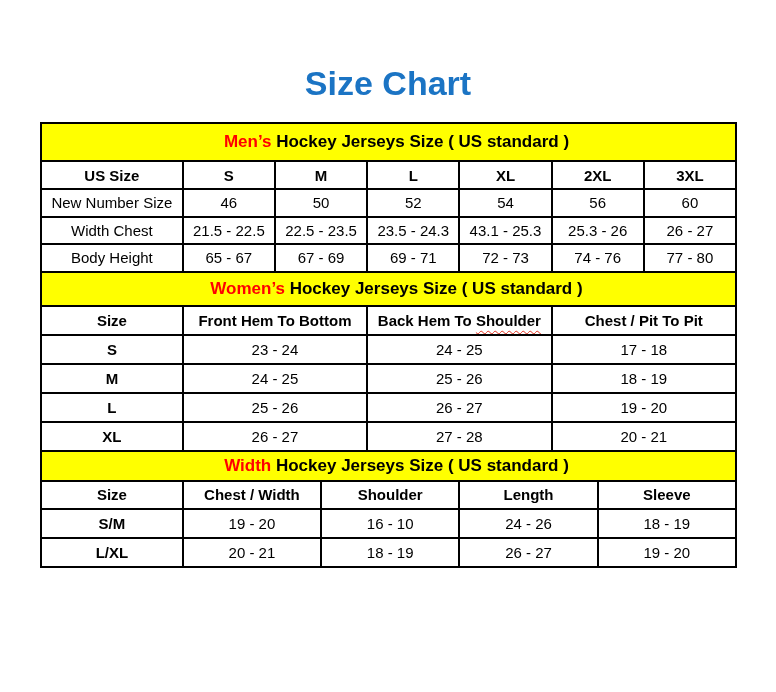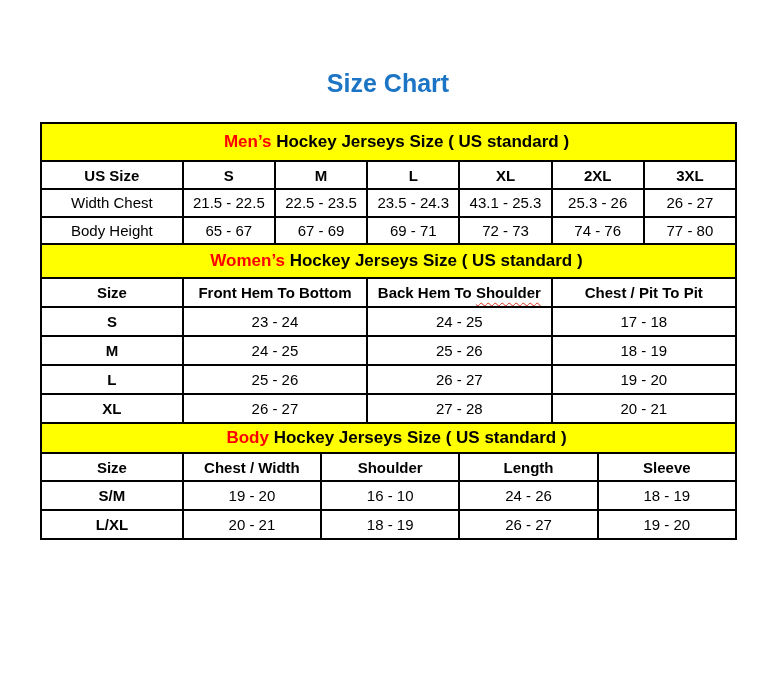--- a/index.html
+++ b/index.html
@@ -8,21 +8,21 @@
     width: 776px; height: 692px;
     background: #ffffff;
     color: #000000;
     font-family: "Liberation Sans", "DejaVu Sans", sans-serif;
     overflow: hidden;
   }
   .page-title {
     margin: 0;
     padding-top: 64px;
     text-align: center;
-    font-size: 25px;
+    font-size: 34px;
     line-height: 38px;
     font-weight: bold;
     color: #1B74C4;
   }
   .chart {
     margin: 20px 0 0 40px;
     width: 697px;
   }
   .band {
     display: flex;
@@ -89,20 +89,29 @@
               <th>S</th>
               <th>M</th>
               <th>L</th>
               <th>XL</th>
               <th>2XL</th>
               <th>3XL</th>
             </tr>
           </thead>
           <tbody>
             <tr>
+              <td>New Number Size</td>
+              <td>46</td>
+              <td>50</td>
+              <td>52</td>
+              <td>54</td>
+              <td>56</td>
+              <td>60</td>
+            </tr>
+            <tr>
               <td>Width Chest</td>
               <td>21.5 - 22.5</td>
               <td>22.5 - 23.5</td>
               <td>23.5 - 24.3</td>
               <td>43.1 - 25.3</td>
               <td>25.3 - 26</td>
               <td>26 - 27</td>
             </tr>
             <tr>
               <td>Body Height</td>
@@ -151,21 +160,21 @@
               <td>XL</td>
               <td>26 - 27</td>
               <td>27 - 28</td>
               <td>20 - 21</td>
             </tr>
           </tbody>
         </table>
     </section>
 
     <section>
-      <div class="band band-youth"><span class="accent">Body</span><span class="rest"> Hockey Jerseys Size ( US standard )</span></div>
+      <div class="band band-youth"><span class="accent">Width</span><span class="rest"> Hockey Jerseys Size ( US standard )</span></div>
       <table class="t2">
           <thead>
             <tr>
               <th>Size</th>
               <th>Chest / Width</th>
               <th>Shoulder</th>
               <th>Length</th>
               <th>Sleeve</th>
             </tr>
           </thead>

